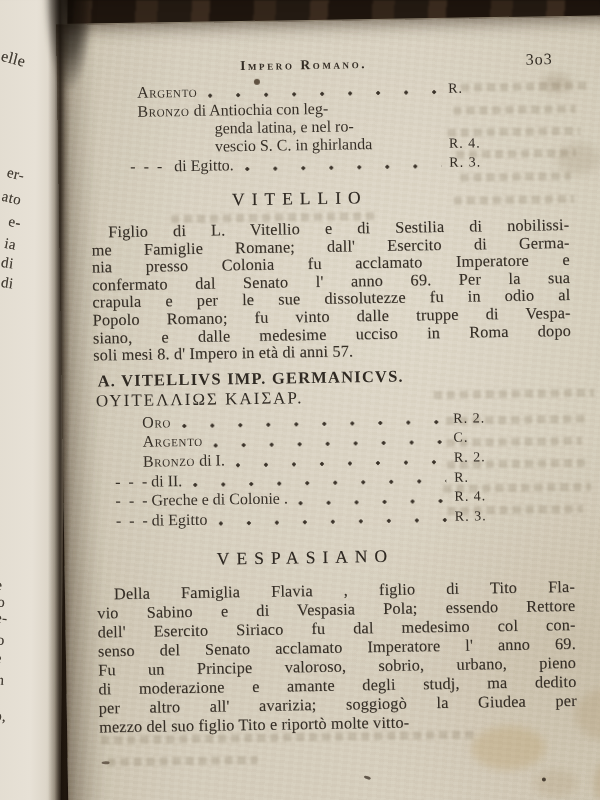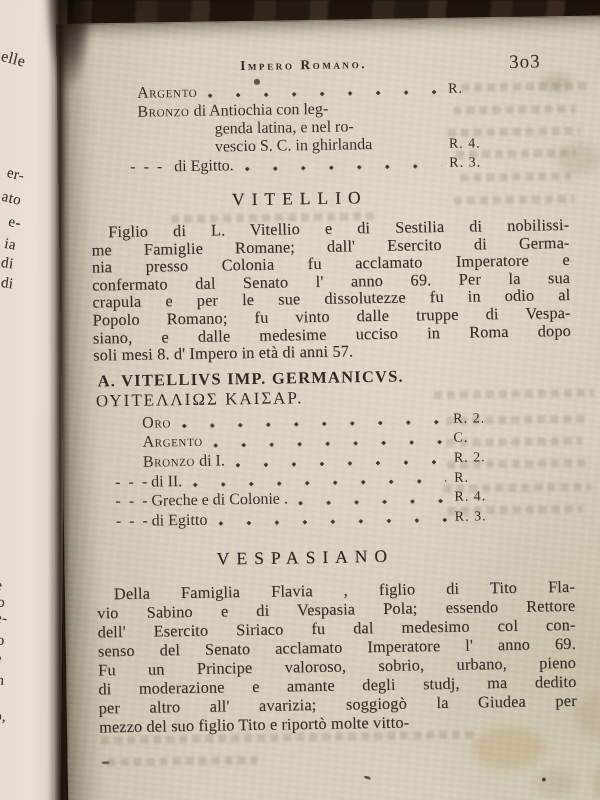--- a/index.html
+++ b/index.html
@@ -57,21 +57,21 @@
   }
   .page-inner{
     position:absolute; inset:0; padding:36px 0 0 32px; color:#362f27;
   }
   .textcol{ width:478px; }
   .page-header{ position:relative; height:18px; }
   .running-title{
     position:absolute; left:0; width:478px; text-align:center; transform:translateX(-24px);
     font-variant:small-caps; font-weight:700; font-size:13.5px; letter-spacing:2.6px; color:#332c24;
   }
-  .page-number{ position:absolute; right:76px; top:-3px; font-size:19px; letter-spacing:1px; color:#332c24;margin-left:40px; }
+  .page-number{ position:absolute; right:64px; top:-3px; font-size:16px; letter-spacing:1px; color:#332c24;margin-left:40px; }
 
   .cat-row{ display:flex; align-items:baseline; line-height:18px; font-size:16px; }
   .cat-row .lbl{ white-space:pre; }
   .sc{ font-variant:small-caps; letter-spacing:.6px; }
   .leader{
     flex:1; height:4px; align-self:flex-end; margin:0 8px 4px 10px;
     background:radial-gradient(circle at 3px 2px, rgba(50,42,33,.95) 1.5px, rgba(50,42,33,0) 2.1px) repeat-x;
     background-size:28px 4px;
   }
   .leader.hidden{ background:none; }

